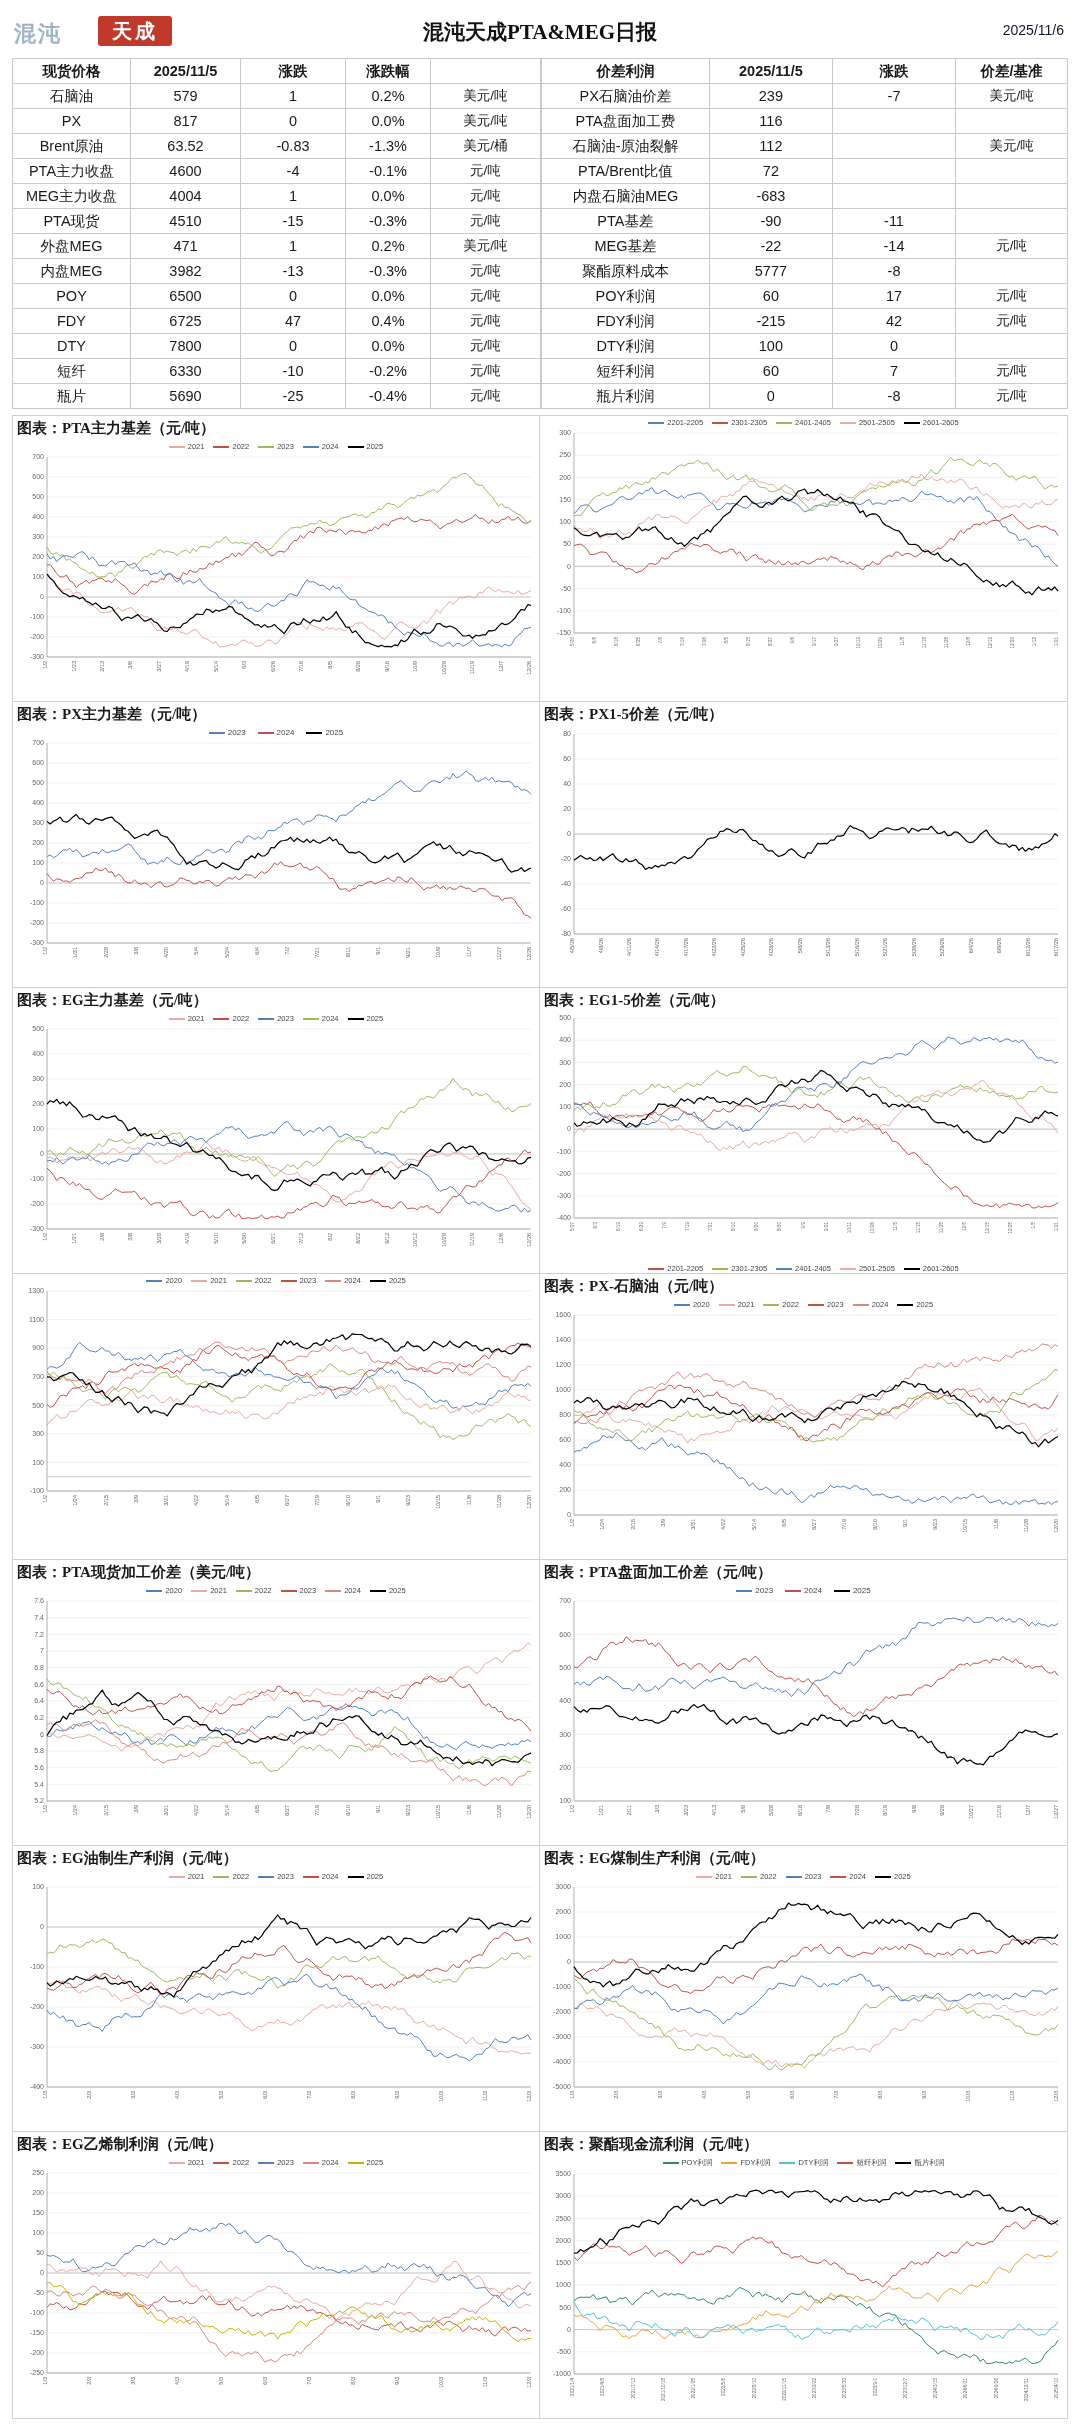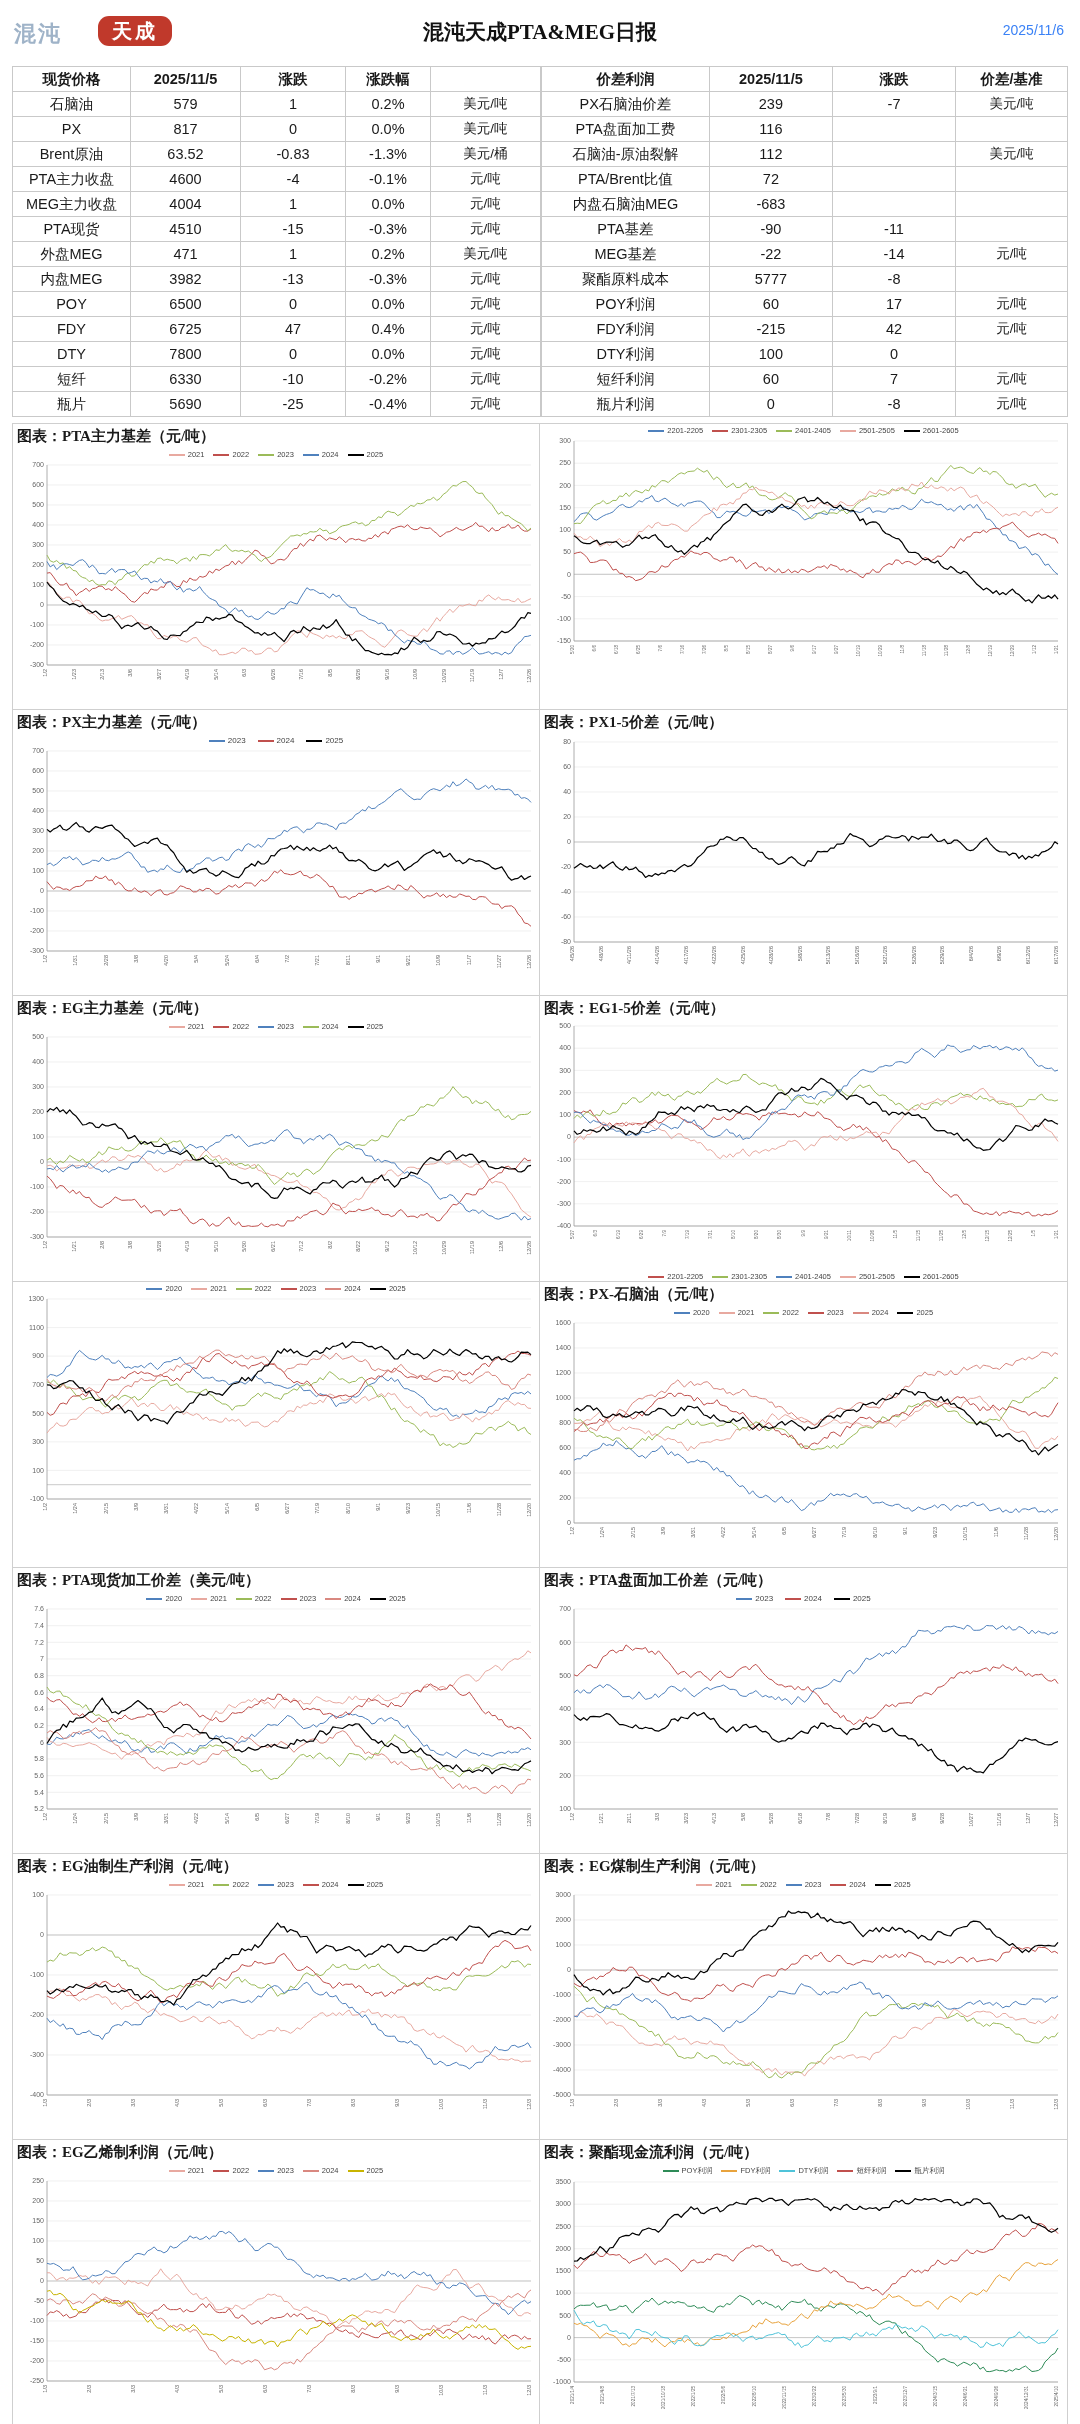--- a/index.html
+++ b/index.html
@@ -9,26 +9,26 @@
     background: #ffffff;
     font-family: "Liberation Sans", "DejaVu Sans", sans-serif;
     color: #1a1a1a;
   }
   .page { width:1080px; padding: 10px 12px 0 12px; }
 
   
   .header { position:relative; height:44px; display:flex; align-items:center; justify-content:center; }
   .logo { position:absolute; left:0; top:4px; width:190px; height:34px;text-decoration:underline; }
   .logo-cn { position:absolute; left:2px; top:5px; font-size:22px; font-weight:bold; color:#9fb3c8; letter-spacing:2px; font-family:"Liberation Serif", serif; }
-  .logo-badge { position:absolute; left:86px; top:2px; width:74px; height:30px; background:#c0392b; border-radius:11px; color:#fff; font-size:20px; font-weight:bold; text-align:center; line-height:30px; letter-spacing:3px; font-family:"Liberation Serif", serif;}
+  .logo-badge { position:absolute; left:86px; top:2px; width:74px; height:30px; background:#c0392b; border-radius:3px; color:#fff; font-size:20px; font-weight:bold; text-align:center; line-height:30px; letter-spacing:3px; font-family:"Liberation Serif", serif;}
   .doc-title { font-size:21px; font-weight:bold; color:#111; font-family:"Liberation Serif","DejaVu Serif", serif; }
-  .doc-date { position:absolute; right:4px; top:12px; font-size:14px; color:#3b82f6; }
+  .doc-date { position:absolute; right:4px; top:12px; font-size:14px; color:#0f172a; }
 
   
-  .tables { display:flex; gap:0px; margin-top:12px; }
+  .tables { display:flex; gap:0px; margin-top:4px; }
   table.t { border-collapse: collapse; font-size:14.5px; table-layout:fixed; }
   table.t td, table.t th { border:1px solid #c9c9c9; height:25px; padding:0 4px; text-align:center; white-space:nowrap; font-weight:normal; }
   table.t thead td { background:#ffffff; font-weight:bold; }
   .tleft { width:528px; }
   .tright { width:528px; border-left:none; }
   .num { text-align:right; padding-right:10px; }
   .lbl { text-align:center; }
   .unit { font-size:13.5px; }
 
   .tleft col.c0 { width:118px; }

